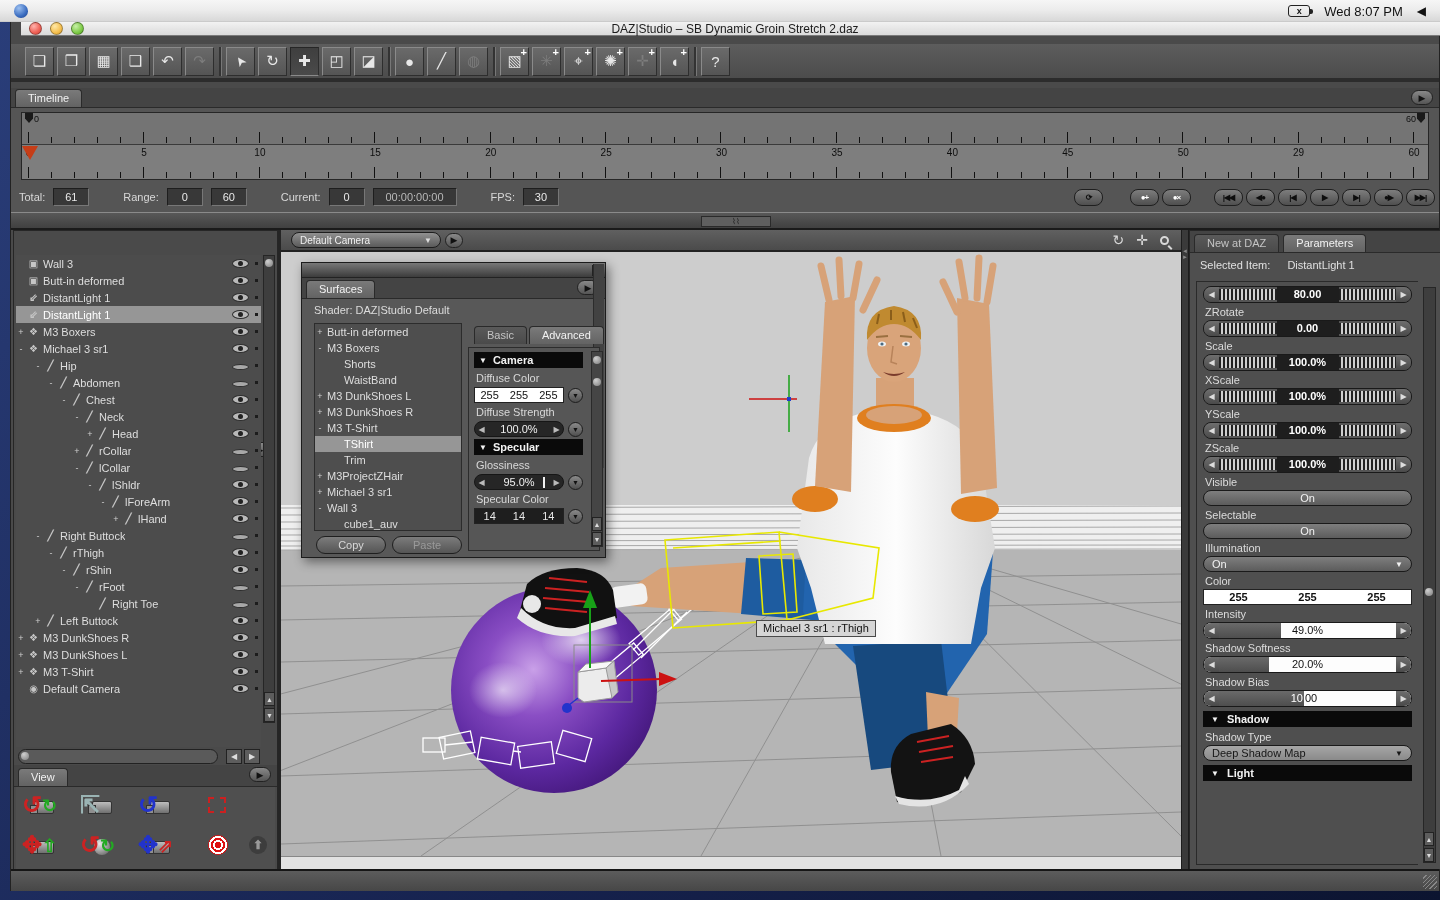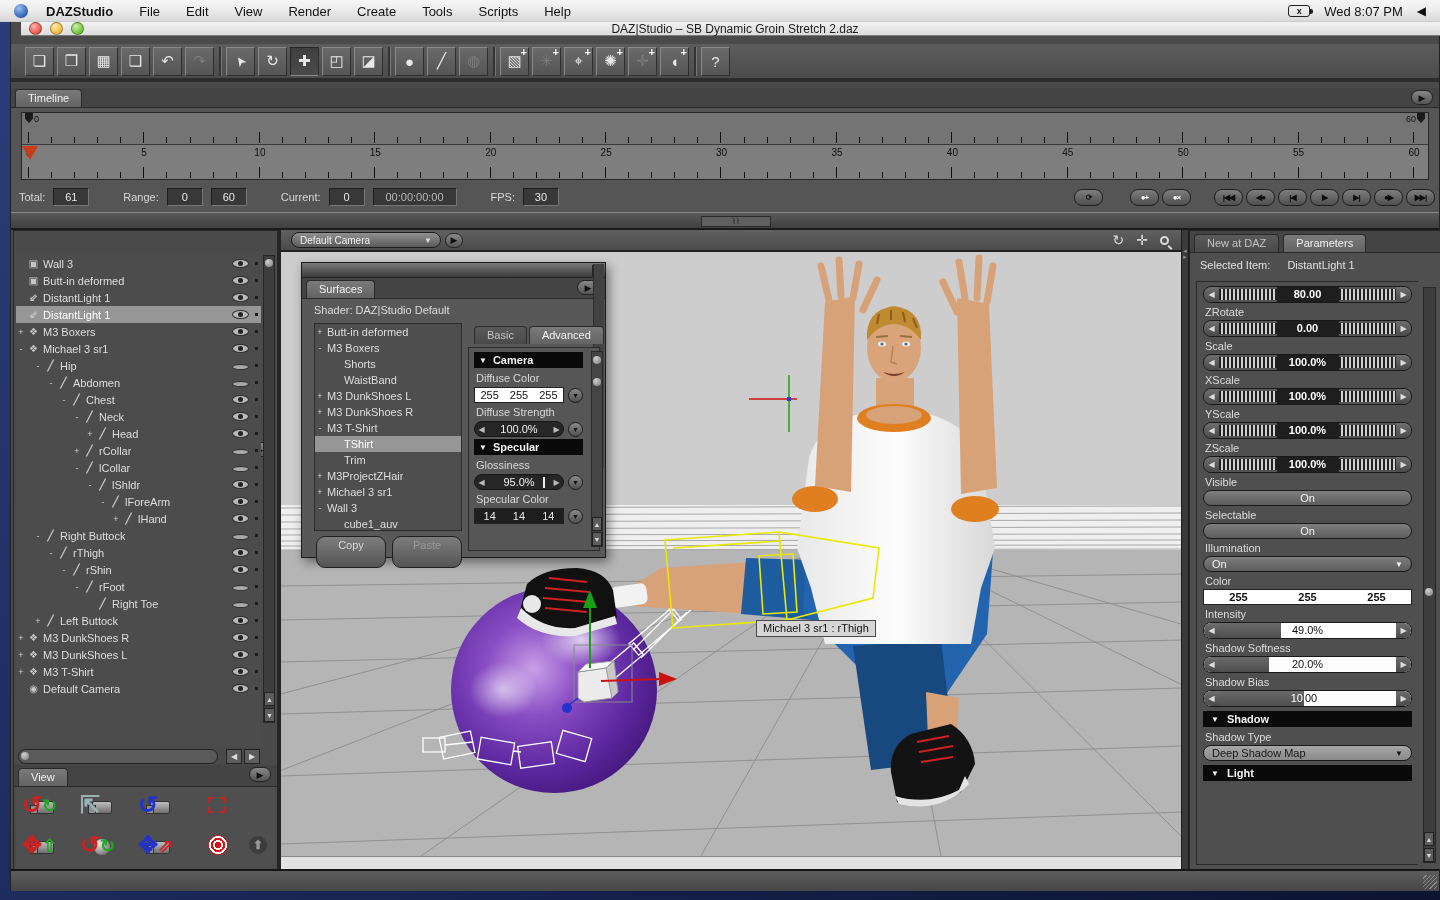--- a/index.html
+++ b/index.html
@@ -159,21 +159,21 @@
     border:1px solid #1c1c1c; box-shadow:3px 4px 10px rgba(0,0,0,.45); z-index:10; }
   #surf-titlebar { height:15px; background:linear-gradient(#787878,#3c3c3c); border-bottom:1px solid #222; position:relative; }
   #surf-close { position:absolute; right:2px; top:2px; width:11px; height:11px; background:#6a6a6a; border:1px solid #222;
     color:#ddd; font-size:8px; line-height:9px; text-align:center; }
   #surfdlg .tabrow { height:21px; }
   #surf-shader { font-size:11px; color:#dcdcdc; padding:5px 0 0 12px; }
   #surftree { position:absolute; left:12px; top:60px; width:148px; height:208px; background:#4e4e4e; border:1px solid #2c2c2c; overflow:hidden; }
   #surftree .trow { height:16px; }
   #surf-vscroll { position:absolute; right:1px; top:1px; width:11px; height:204px; background:#424242; border-left:1px solid #2c2c2c; }
   .surf-btns { position:absolute; left:14px; top:273px; display:flex; gap:6px; }
-  .sbtn { width:70px; height:32px; border-radius:9px; background:linear-gradient(#7c7c7c,#555); border:1px solid #1f1f1f;
+  .sbtn { width:70px; height:18px; border-radius:9px; background:linear-gradient(#7c7c7c,#555); border:1px solid #1f1f1f;
     color:#d8d8d8; font-size:11px; text-align:center; line-height:16px; }
   .sbtn.dim { color:#9a9a9a; }
   #surf-right-tabs { position:absolute; left:170px; top:63px; display:flex; }
   #surf-content { position:absolute; left:166px; top:84px; width:132px; height:204px; background:#565656; border:1px solid #2c2c2c; padding:4px 16px 0 5px; }
   .shdr { height:16px; background:#0a0a0a; color:#f2f2f2; font-size:11px; font-weight:bold; display:flex; align-items:center; gap:6px; padding-left:5px; margin-bottom:4px; }
   .shdr .arr { font-size:8px; }
   .slbl { font-size:11px; color:#d8d8d8; margin:3px 0 3px 2px; }
   .swrap { display:flex; align-items:center; gap:4px; margin-bottom:2px; }
   .scolor { flex:1; height:16px; background:#fff; color:#111; font-size:11px; display:flex; justify-content:space-around; align-items:center; border:1px solid #222; }
   .scolor.dark { background:#1e1e1e; color:#e8e8e8; }
@@ -210,23 +210,20 @@
   .hvl { position:absolute; top:0; font-size:11px; color:#111; line-height:15px; padding-left:1px; }
   .phdr { height:16px; background:#0a0a0a; color:#f2f2f2; font-size:11px; font-weight:bold; display:flex; align-items:center; gap:8px; padding-left:8px; margin:4px 0; }
   .phdr .arr { font-size:8px; }
   #rp-vscroll { position:absolute; right:4px; top:56px; width:13px; bottom:6px; background:#3e3e3e; border:1px solid #262626; }
 </style>
 </head>
 <body>
 
 <div id="menubar">
   <span class="apple"></span>
-  <span>
-    
-  <span class="mitem bold">DAZStudio</span><span class="mitem">File</span><span class="mitem">Edit</span><span class="mitem">View</span><span class="mitem">Render</span><span class="mitem">Create</span><span class="mitem">Tools</span><span class="mitem">Scripts</span><span class="mitem">Help</span></span>
   <span id="menubar-right">
     <span class="battery">x</span>
     <span>Wed 8:07 PM</span>
     <span class="speaker">◀</span>
   </span>
 </div>
 
 <div id="window">
 
   <div id="titlebar">
@@ -500,21 +497,21 @@
           <span class="tick minor" style="left: calc(77.1583% + 6px);"></span>
           <span class="tick minor" style="left: calc(78.8% + 6px);"></span>
           <span class="tick minor" style="left: calc(80.4417% + 6px);"></span>
           <span class="tick major" style="left: calc(82.0833% + 6px);"></span>
           <span class="rlabel" style="left: calc(82.0833% + 6px);">50</span>
           <span class="tick minor" style="left: calc(83.725% + 6px);"></span>
           <span class="tick minor" style="left: calc(85.3667% + 6px);"></span>
           <span class="tick minor" style="left: calc(87.0083% + 6px);"></span>
           <span class="tick minor" style="left: calc(88.65% + 6px);"></span>
           <span class="tick major" style="left: calc(90.2917% + 6px);"></span>
-          <span class="rlabel" style="left: calc(90.2917% + 6px);">55</span>
+          <span class="rlabel" style="left: calc(90.2917% + 6px);">29</span>
           <span class="tick minor" style="left: calc(91.9333% + 6px);"></span>
           <span class="tick minor" style="left: calc(93.575% + 6px);"></span>
           <span class="tick minor" style="left: calc(95.2167% + 6px);"></span>
           <span class="tick minor" style="left: calc(96.8583% + 6px);"></span>
           <span class="tick major" style="left: calc(98.5% + 6px);"></span>
           <span class="rlabel" style="left: calc(98.5% + 6px);">60</span>
           <span id="playhead" style="left: 0px;"></span>
         </div>
     </div>
     <div id="tl-fields">

